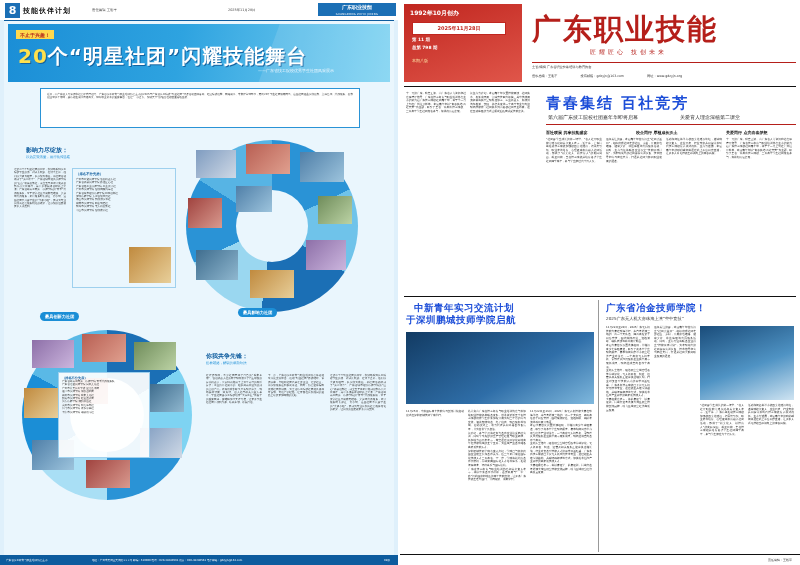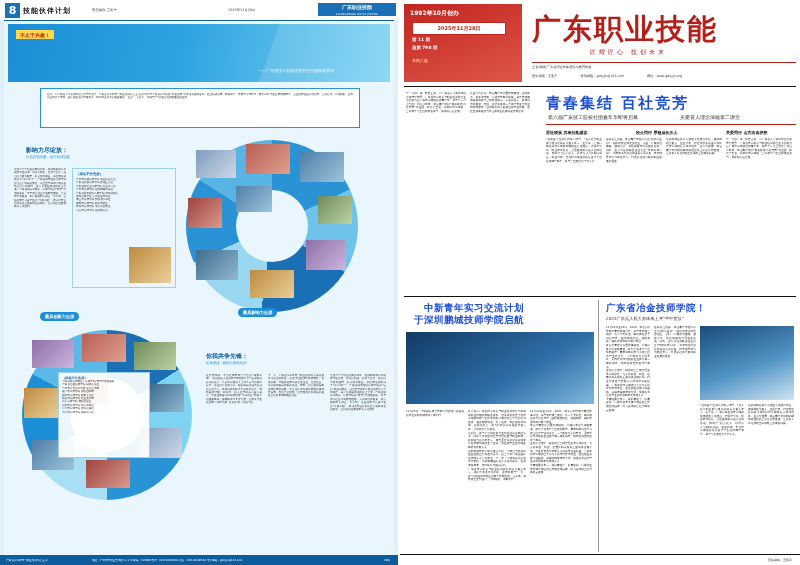--- a/index.html
+++ b/index.html
@@ -100,20 +100,23 @@
       <div class="headdate">2025年11月28日</div>
       <div class="headlogo">
         <div>广东职业技能</div>
         <div class="sub">GUANGDONG ZHIYE JINENG</div>
       </div>
     </div>
     <div style="position:absolute;left:4px;top:20px;width:390px;height:.8px;background:#0d5c9e;"></div>
 
     <div class="banner">
       <div class="ban-tag">不止于兴趣！</div>
+      <div class="ban-title">
+        <span class="yellow">20</span><span>个“明星社团”</span><span>闪耀技能舞台</span>
+      </div>
       <div class="ban-sub">——广东省技工院校优秀学生社团风采展示</div>
     </div>
 
     <div class="lead">
       <div class="tiny">近日，由广东省人力资源和社会保障厅指导、广东省技工教育与职业培训协会主办的2025年广东省技工院校“明星社团”评选活动圆满落幕。经过院校推荐、网络展示、专家评审等环节，最终20个学生社团脱颖而出。这些社团涵盖技能创新、文体艺术、志愿服务、创新创业等多个领域，是技校生展示青春风采、锤炼职业素养的重要舞台，也让“一技之长、能动天下”的理念在校园里落地生根。</div>
     </div>
 
     <div class="sec-title" style="left:26px;top:146px;width:110px;">影响力尽绽放：</div>
     <div class="sec-sub" style="left:26px;top:155px;width:115px;">以热爱聚流量，用行动传温暖</div>
     <div class="tiny" style="position:absolute;left:14px;top:168px;width:52px;height:128px;">走进二十个明星社团的日常，能清晰看到技工院校学生的另一种成长轨迹。在课堂之外，他们以兴趣为纽带，以技能为底色，把社团活动做成了“第二课堂”。广东省城市建设技师学院的“匠心”机械创新社，成立五年来累计完成创新作品三百余件，其中多项获得省级以上奖项；广东省岭南工商第一技师学院的“青禾”志愿服务队，常年深入社区开展家电维修、义剪等志愿服务，累计服务时长超过一万小时。这些社团不只是学生的“兴趣小组”，更成为专业技能向社会服务转化的桥梁，让技能的温度被更多人感受到。</div>
@@ -228,22 +231,22 @@
     <div style="position:absolute;left:236px;top:130px;font-size:4px;font-weight:bold;color:#111;">校企同行  厚植成长沃土</div>
     <div style="position:absolute;left:326px;top:130px;font-size:4px;font-weight:bold;color:#111;">关爱同行  点亮青春梦想</div>
 
     <div class="rtiny" style="position:absolute;left:146px;top:138px;width:56px;height:148px;">“社团是学生成长的第二课堂。”省人社厅职业能力建设处相关负责人表示，近年来，广东持续推动技工院校加强校园文化建设，把思想引领、职业素养培育、心理健康教育融入社团活动，形成了“以文化人、以技育人”的良好局面。截至目前，全省技工院校共培育各类学生社团四千余个，参与学生超过六十万人次。</div>
     <div class="rtiny" style="position:absolute;left:206px;top:138px;width:56px;height:148px;">值得关注的是，本届嘉年华首次设立“社团公益日”，组织优秀社团走进社区、乡村，开展家电维修、健康义诊、非遗体验等志愿服务活动。同时，主办方还将联合企业设立“技能伙伴计划”，为表现突出的社团提供实训设备、技术指导和实习岗位支持，打通从社团兴趣到职业发展的通道。</div>
     <div class="rtiny" style="position:absolute;left:266px;top:138px;width:56px;height:148px;">活动期间还将举办校园文化建设论坛，邀请院校负责人、企业代表、行业专家共同探讨新时代技工院校育人模式创新。主办方透露，本届嘉年华的精彩瞬间将通过线上平台同步直播，让更多人看见技校生昂扬向上的青春风貌。</div>
     <div class="rtiny" style="position:absolute;left:326px;top:138px;width:66px;height:148px;">十一月的广东，秋意正浓。由广东省人力资源和社会保障厅指导、广东省技工教育与职业培训协会主办的第六届广东技工院校社团嘉年华，将于十二月上旬在广州拉开帷幕。本届嘉年华以“青春集结·百社竞芳”为主题，吸引了全省一百余所技工院校、三百余个学生社团报名参与，规模创历届之最。</div>
 
     <div class="r-rule" style="top:296px;height:.8px;"></div>
 
-    <div class="head1" style="left:24px;top:302px;font-size:9.5px;letter-spacing:.5px;">中新青年实习交流计划</div>
-    <div class="head1" style="left:14px;top:314px;font-size:9.5px;letter-spacing:.5px;">于深圳鹏城技师学院启航</div>
+    <div class="head1" style="left:14px;top:302px;font-size:9.5px;letter-spacing:.5px;">中新青年实习交流计划</div>
+    <div class="head1" style="left:6px;top:314px;font-size:9.5px;letter-spacing:.5px;">于深圳鹏城技师学院启航</div>
     <div class="photo" style="left:6px;top:332px;width:188px;height:72px;background:linear-gradient(150deg,#123b63,#2f6ea8 60%,#7fb8dd);"></div>
     <div class="rtiny" style="position:absolute;left:6px;top:410px;width:58px;height:140px;">11月25日，中新国际青年技能实习交流计划启动仪式在深圳鹏城技师学院举行。</div>
     <div class="rtiny" style="position:absolute;left:68px;top:410px;width:58px;height:140px;white-space:pre-line;">该计划由广东省技工教育与职业培训协会与新加坡职业技能机构联合发起，首批将选派五十名技工院校优秀学生赴新加坡开展为期三个月的实习交流，涵盖智能制造、电子信息、现代服务等领域。启动仪式上，双方代表共同签署合作备忘录，并为首批学员授旗。
 据介绍，参与学员将在新方合作企业接受岗位实训，同时学习先进的生产管理经验与职业标准。新加坡方面代表表示，希望通过项目深化两地青年在技能领域的互学互鉴，为区域产业合作储备高素质技能人才。
 深圳鹏城技师学院负责人介绍，学院已与多家跨国企业建立长期合作关系，近三年累计输送国际化技能人才三百余名。下一步，学院将以此次合作为契机，持续完善国际化人才培养体系，推动课程标准、评价体系与国际接轨。
 广东省技工教育与职业培训协会相关负责人表示，将以中新合作为样板，逐步拓展与“一带一路”沿线国家和地区的青年技能交流，让更多广东技校生走出国门、开阔视野、成就梦想。</div>
     <div class="rtiny" style="position:absolute;left:130px;top:410px;width:62px;height:140px;white-space:pre-line;">11月22日至23日，2025广东无人机技能大赛在珠海举行。来自粤港澳三地的一百二十支队伍、四百余名选手同台竞技，围绕物流配送、巡检测绘、编队表演等科目展开角逐。
 本届大赛首次设置港澳组别，并增设青少年体验赛道，吸引了众多中学生现场观摩。赛事期间同步举办低空经济产业对接会，二十余家无人机整机、零部件及应用服务企业集中展示最新成果，现场达成意向合作十余项。
 业内人士指出，随着低空空域管理改革持续深化，无人机研发、制造、运营及相关服务正迎来快速增长期，行业对复合型技能人才的需求日益旺盛。广东多所技工院校已开设无人机应用技术专业，通过校企共建实训基地、共编课程标准等方式，加快培养适应产业需求的高素质技能人才。
 大赛组委会表示，将以赛促学、以赛促训，持续打造粤港澳大湾区低空技能交流品牌，助力区域低空经济高质量发展。</div>

